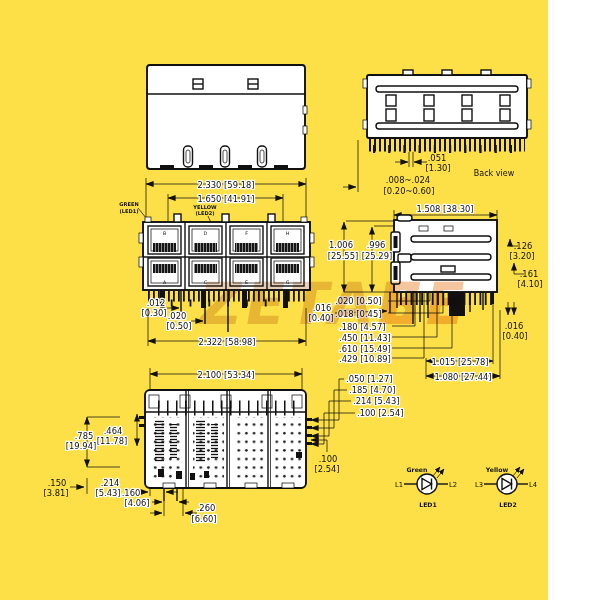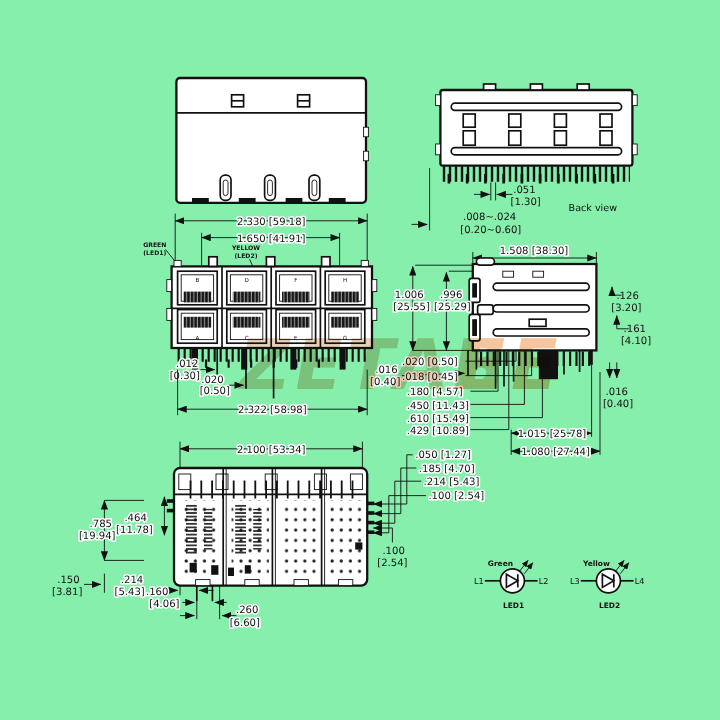--- a/index.html
+++ b/index.html
@@ -1,16 +1,16 @@
 <!DOCTYPE html>
 <html><head>
 <meta charset="utf-8">
 <style>
   html,body{margin:0;padding:0;background:#fff;}
-  .page{position:relative;width:600px;height:600px;background:#86efac;overflow:hidden;}
+  .page{position:relative;width:548px;height:600px;background:#fde047;overflow:hidden;}
   .t{font-family:"DejaVu Sans",sans-serif;fill:#111;}
   .s9{font-size:8.4px;}
   .s8{font-size:8px;}
   .s7{font-size:6.8px;}
   .s6{font-size:6.2px;font-weight:600;}
   .s5{font-size:5.1px;font-weight:600;}
   .s4{font-size:4.7px;}
   .mid{text-anchor:middle;}
   .halo{paint-order:stroke;stroke:#fff;stroke-width:2.6px;stroke-linejoin:round;}
   .ln{stroke:#111;stroke-width:1.4;fill:none;}

